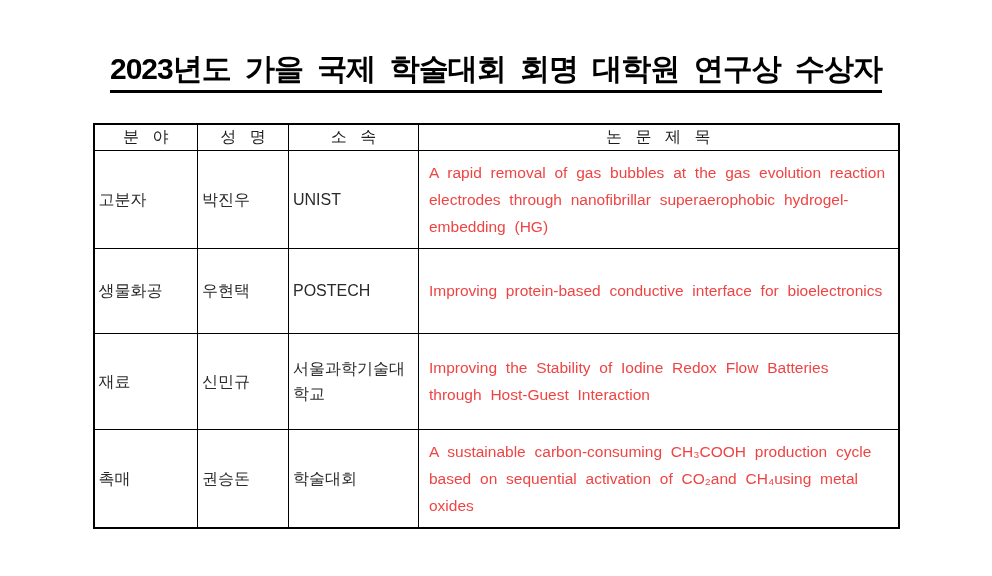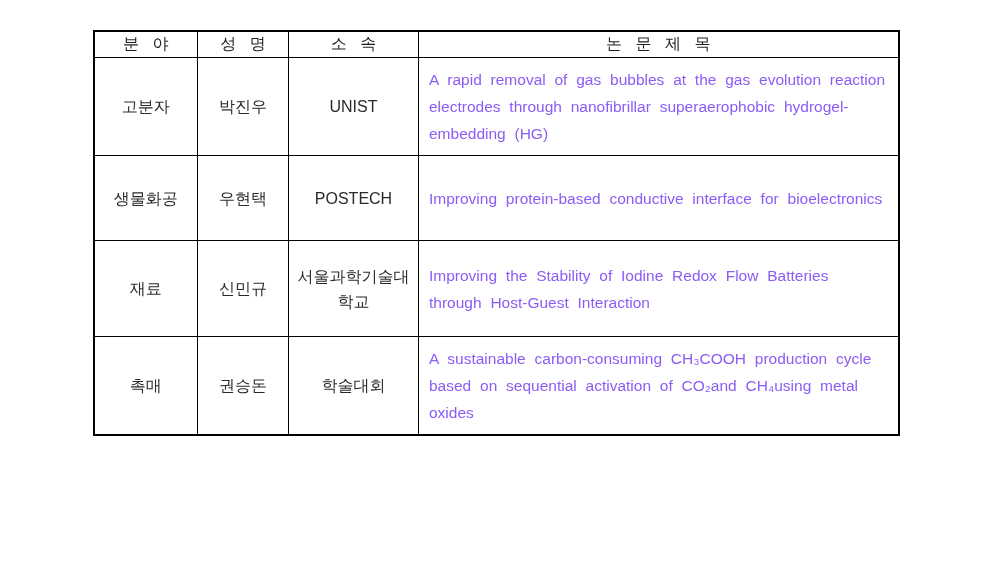--- a/index.html
+++ b/index.html
@@ -53,41 +53,43 @@
     padding: 2px 0;
     white-space: nowrap;
   }
   .awards-table tbody tr:nth-child(1) { height: 86px; }
   .awards-table tbody tr:nth-child(2) { height: 85px; padding-left: 16px; }
   .awards-table tbody tr:nth-child(3) { height: 96px; }
   .awards-table tbody tr:nth-child(4) { height: 88px; }
   td.cell-center {
     font-size: 16px;
     color: #2a2a2a;
-    text-align: center;
     vertical-align: middle;
     line-height: 25px;
     padding: 3px 4px;
     word-break: normal;
   }
   td.cell-paper {
     font-size: 15.5px;
-    color: #8b5cf6;
+    color: #ef4444;
     text-align: left;
     vertical-align: middle;
     line-height: 27px;
     padding: 8px 9px 8px 10px;
     word-spacing: 4.5px;
   }
 </style>
 </head>
 <body>
 
 <div class="page">
 
+  <div class="title-block">
+    <span class="doc-title">2023년도 가을 국제 학술대회 회명 대학원 연구상 수상자</span>
+  </div>
 
   <table class="awards-table">
     <colgroup>
       <col style="width:104px">
       <col style="width:91px">
       <col style="width:130px">
       <col style="width:480px">
     </colgroup>
     <thead>
       <tr>

